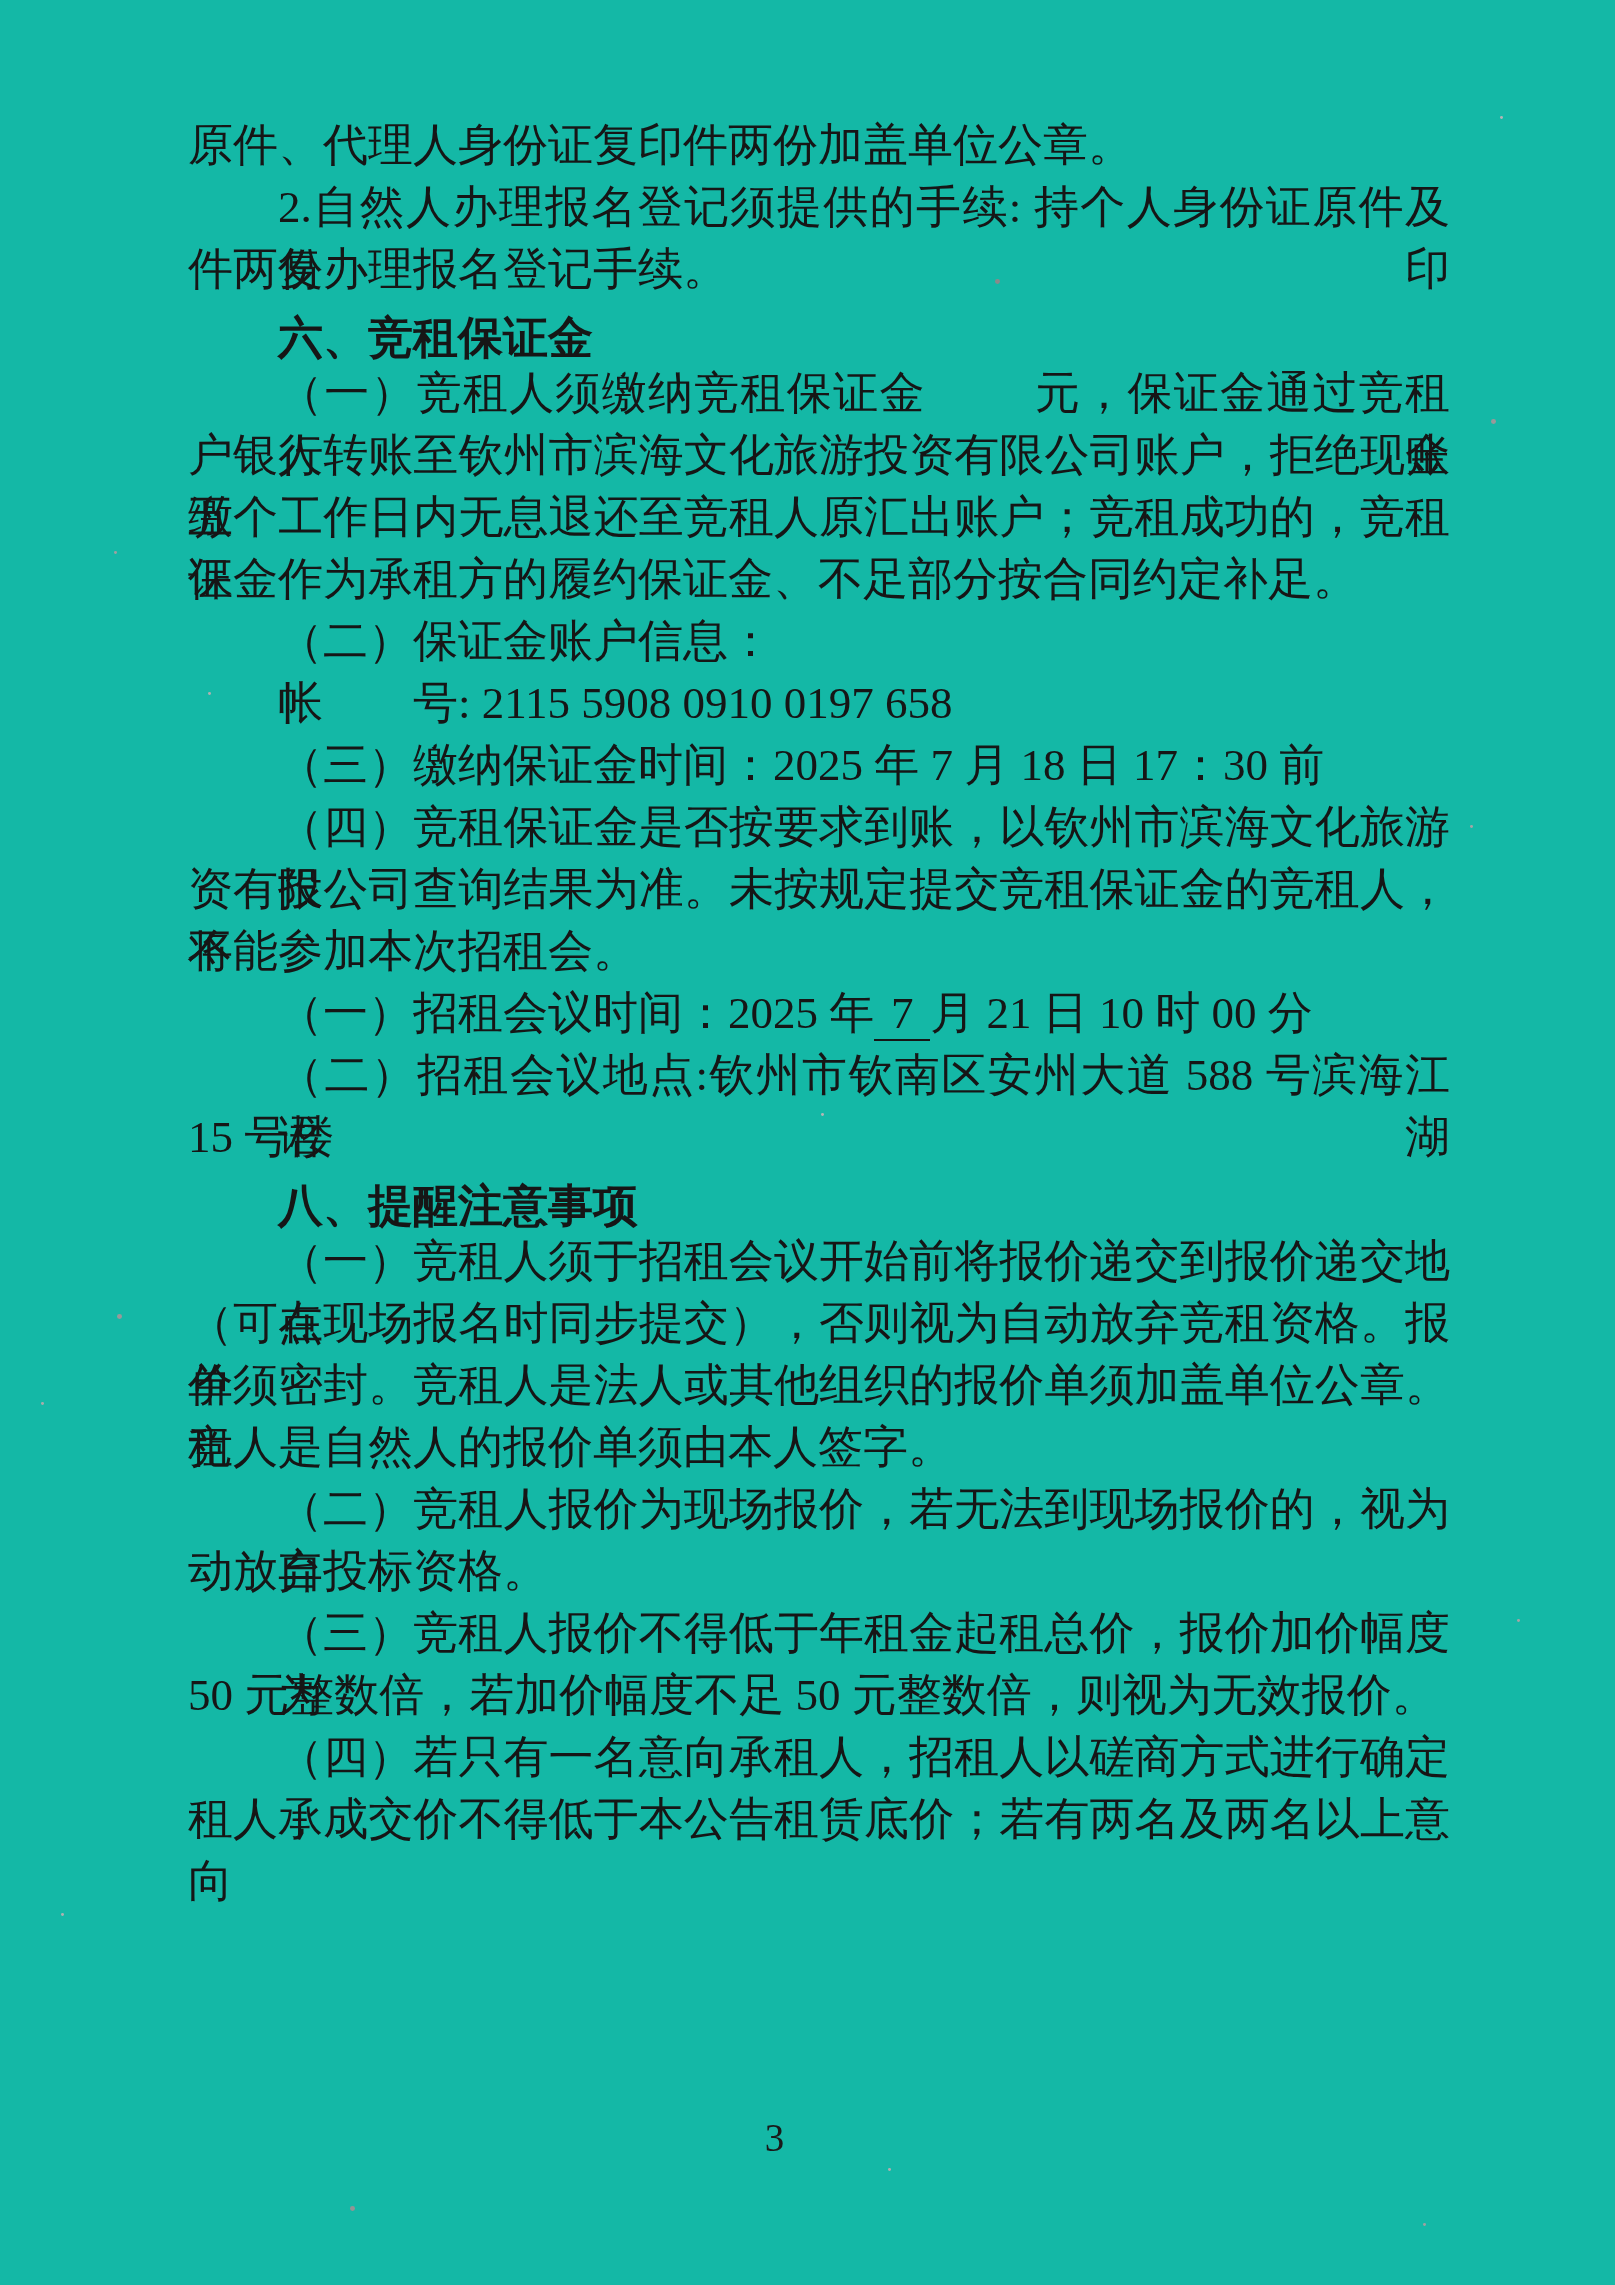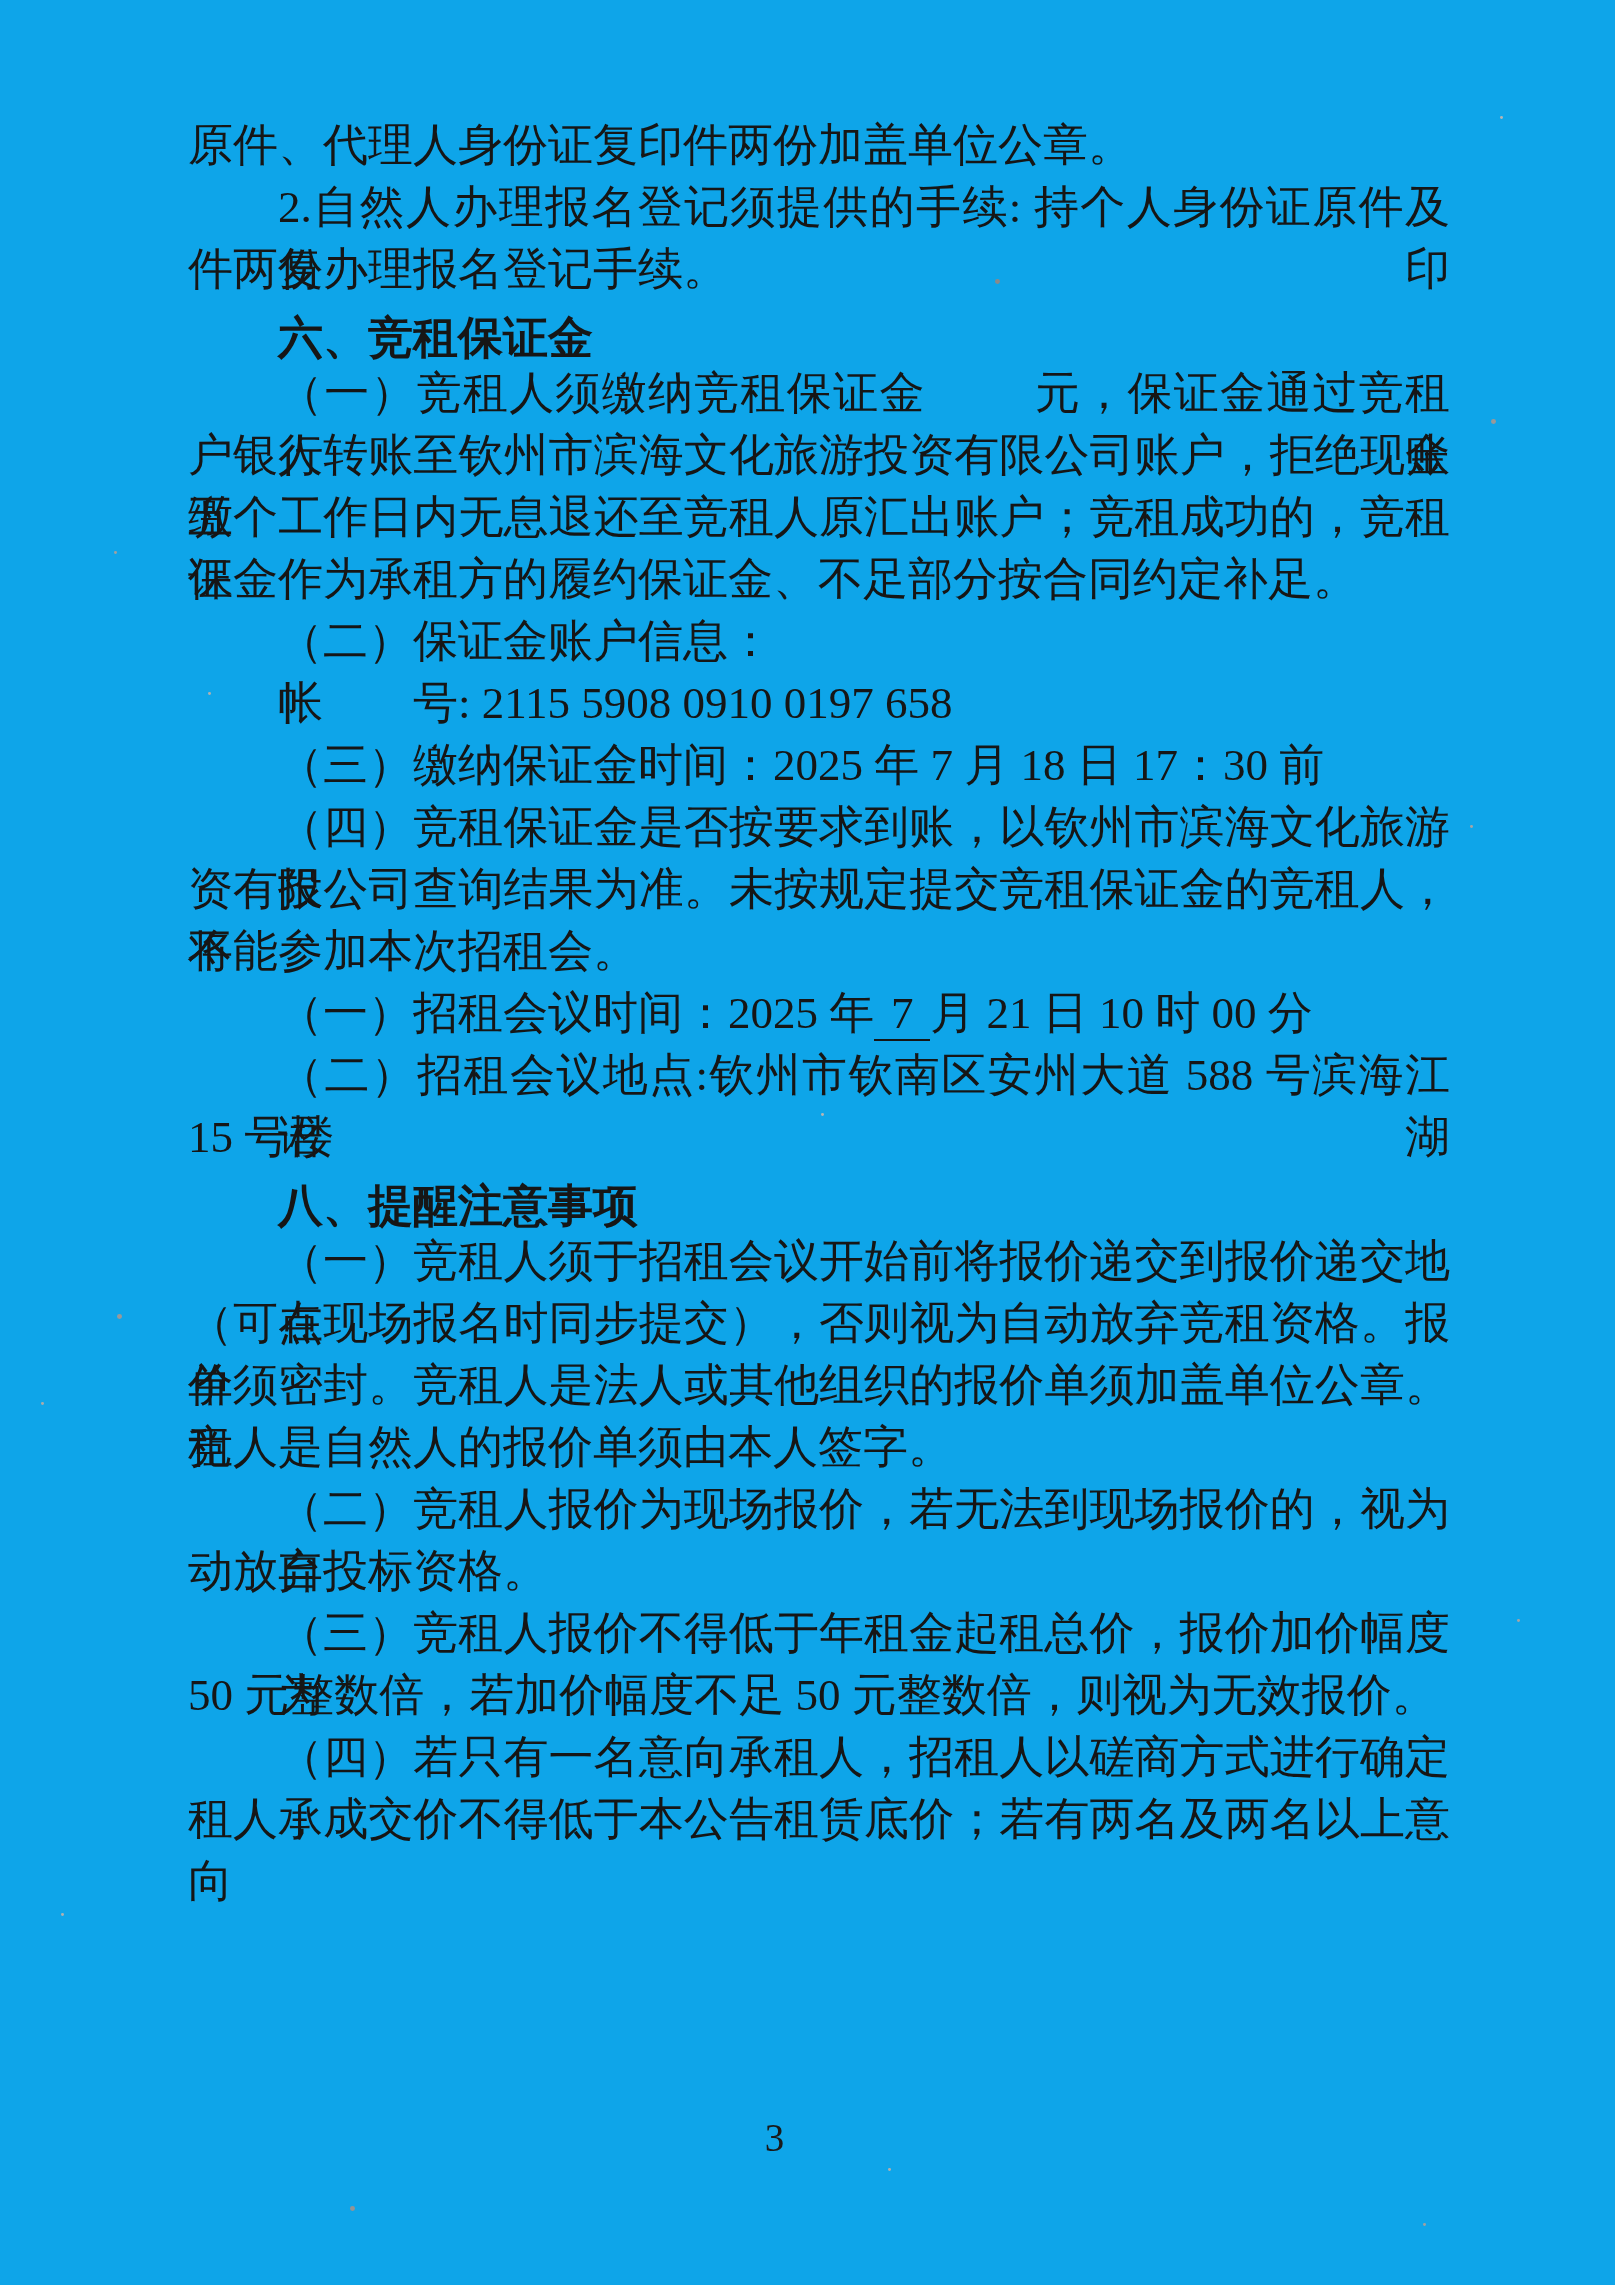--- a/index.html
+++ b/index.html
@@ -4,21 +4,21 @@
 <style>
   html, body {
     margin: 0;
     padding: 0;
     background: #e8e8e8;
   }
   .page {
     position: relative;
     width: 1615px;
     height: 2286px;
-    background: #0ea5e9;
+    background: #14b8a6;
     overflow: hidden;
     font-family: "Liberation Serif", "DejaVu Serif", serif;
     color: #161616;
   }
   .doc-body {
     position: absolute;
     left: 188px;
     top: 114px;
     width: 1262px;
     font-size: 45px;

